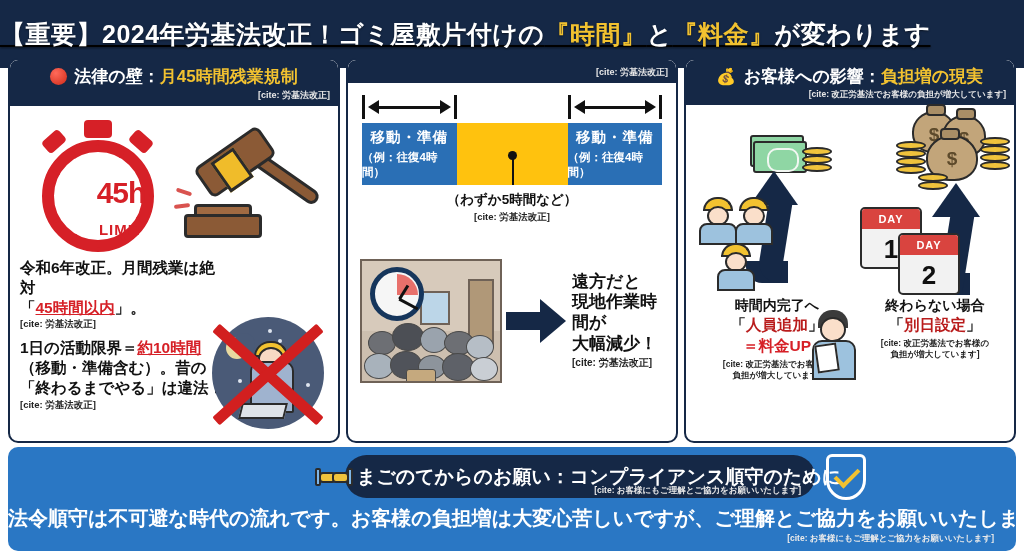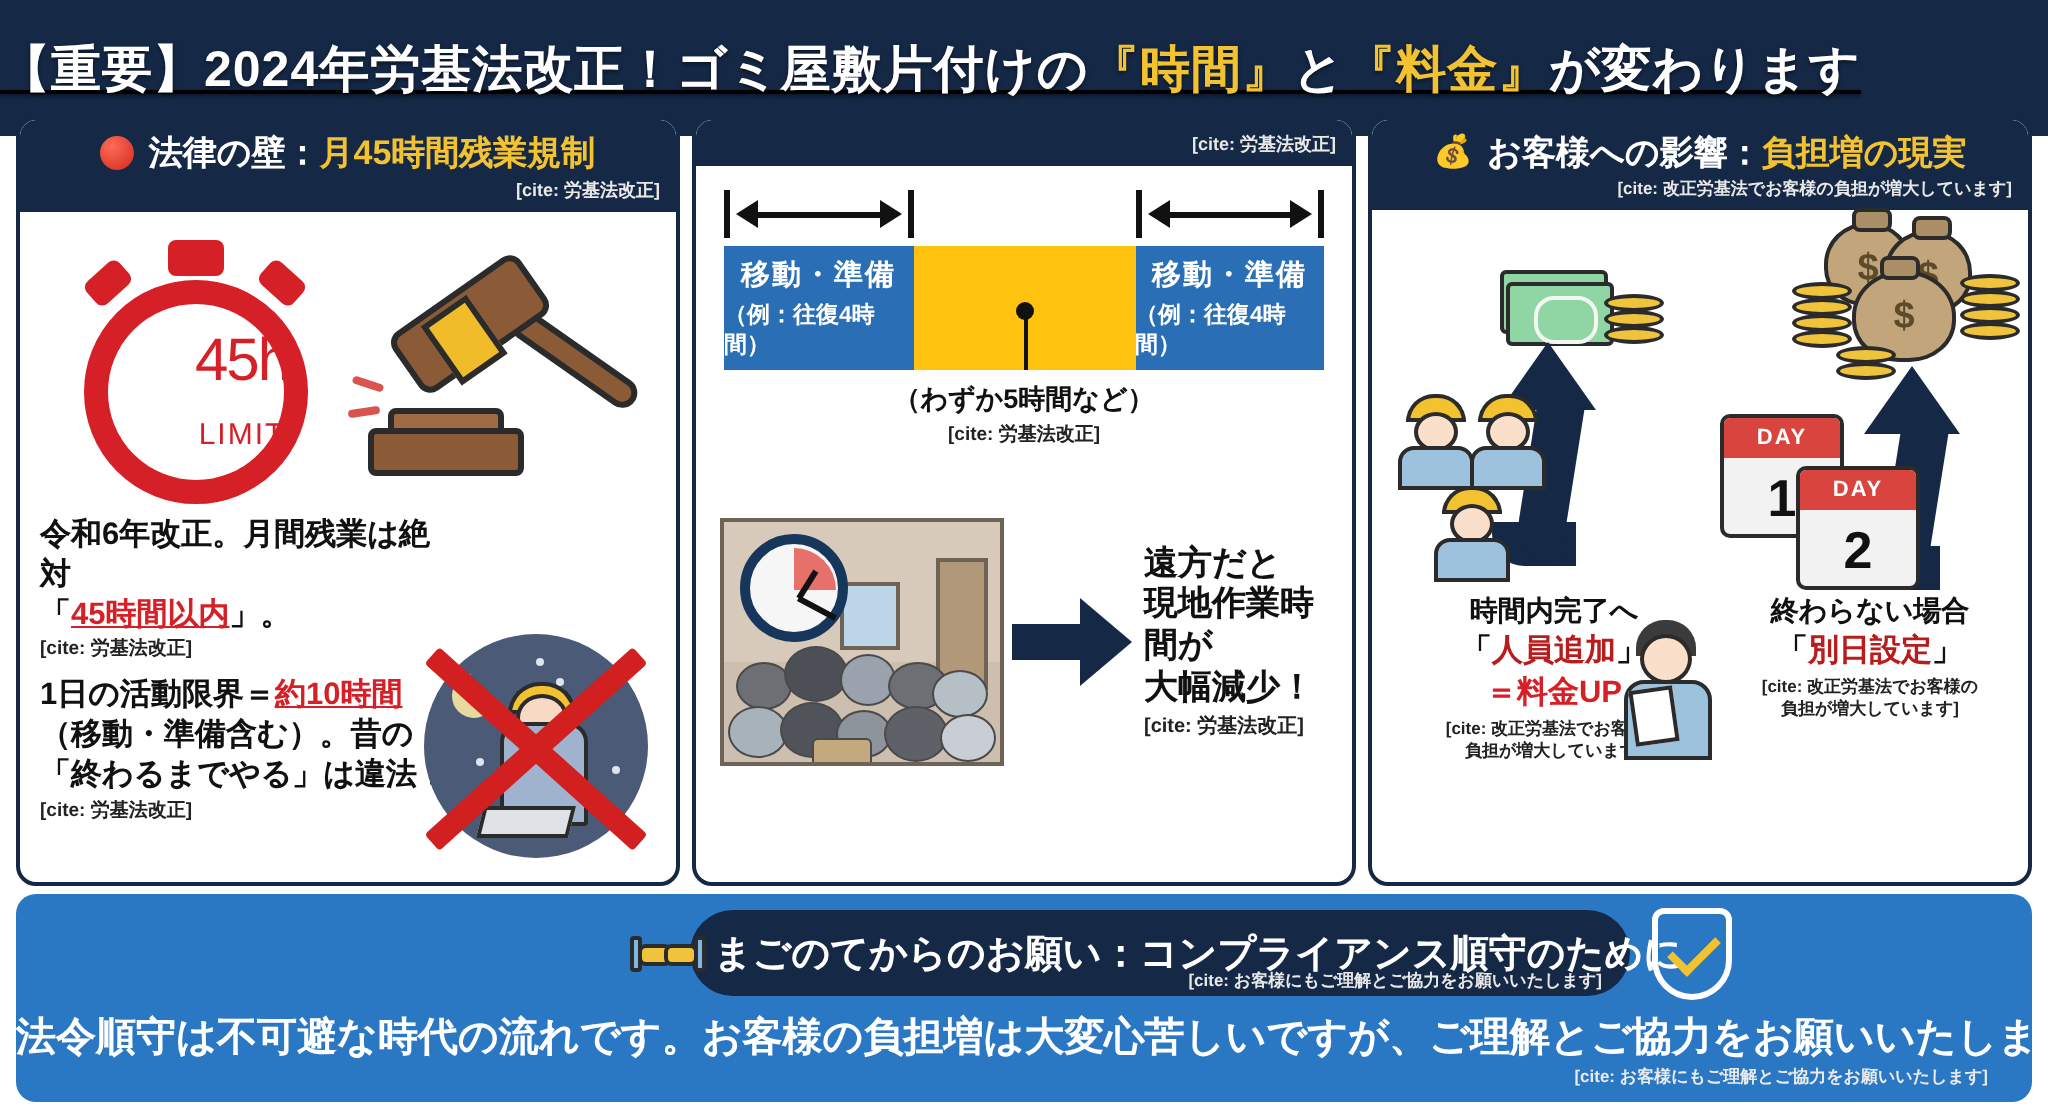--- a/index.html
+++ b/index.html
@@ -62,22 +62,22 @@
   
   .l-art{position:relative;height:152px;}
   .stopwatch{position:absolute;left:16px;top:8px;width:135px;height:133px;}
   .sw-ring{position:absolute;left:8px;top:22px;width:112px;height:112px;
     border:12px solid #d62027;border-radius:50%;box-sizing:border-box;background:#fff;}
   .sw-top{position:absolute;left:50px;top:2px;width:28px;height:18px;background:#d62027;border-radius:4px;}
   .sw-lug-l{position:absolute;left:9px;top:16px;width:22px;height:15px;background:#d62027;
     border-radius:4px;transform:rotate(-42deg);}
   .sw-lug-r{position:absolute;left:96px;top:16px;width:22px;height:15px;background:#d62027;
     border-radius:4px;transform:rotate(42deg);}
-  .sw-txt{position:absolute;left:8px;top:48px;width:112px;text-align:center;
-    color:#d62027;font-weight:normal;line-height:1;padding-left:23px;}
+  .sw-txt{position:absolute;left:8px;top:60px;width:112px;text-align:center;
+    color:#d62027;font-weight:bold;line-height:1;padding-left:23px;}
   .sw-45{font-size:30px;letter-spacing:-1px;}
   .sw-lim{font-size:15px;letter-spacing:1px;margin-top:14px;}
   .tick{position:absolute;width:3px;height:8px;background:#d62027;border-radius:2px;
     left:62px;top:26px;transform-origin:2px 52px;}
 
   .gavel{position:absolute;left:160px;top:12px;width:150px;height:128px;}
   .g-head{position:absolute;left:18px;top:22px;width:78px;height:36px;background:#8b5a36;
     border:3px solid #2b2b2b;border-radius:7px;transform:rotate(-35deg);box-sizing:border-box;}
   .g-band{position:absolute;left:40px;top:30px;width:28px;height:36px;background:#f0bc2a;
     border:3px solid #2b2b2b;transform:rotate(-35deg);box-sizing:border-box;}

